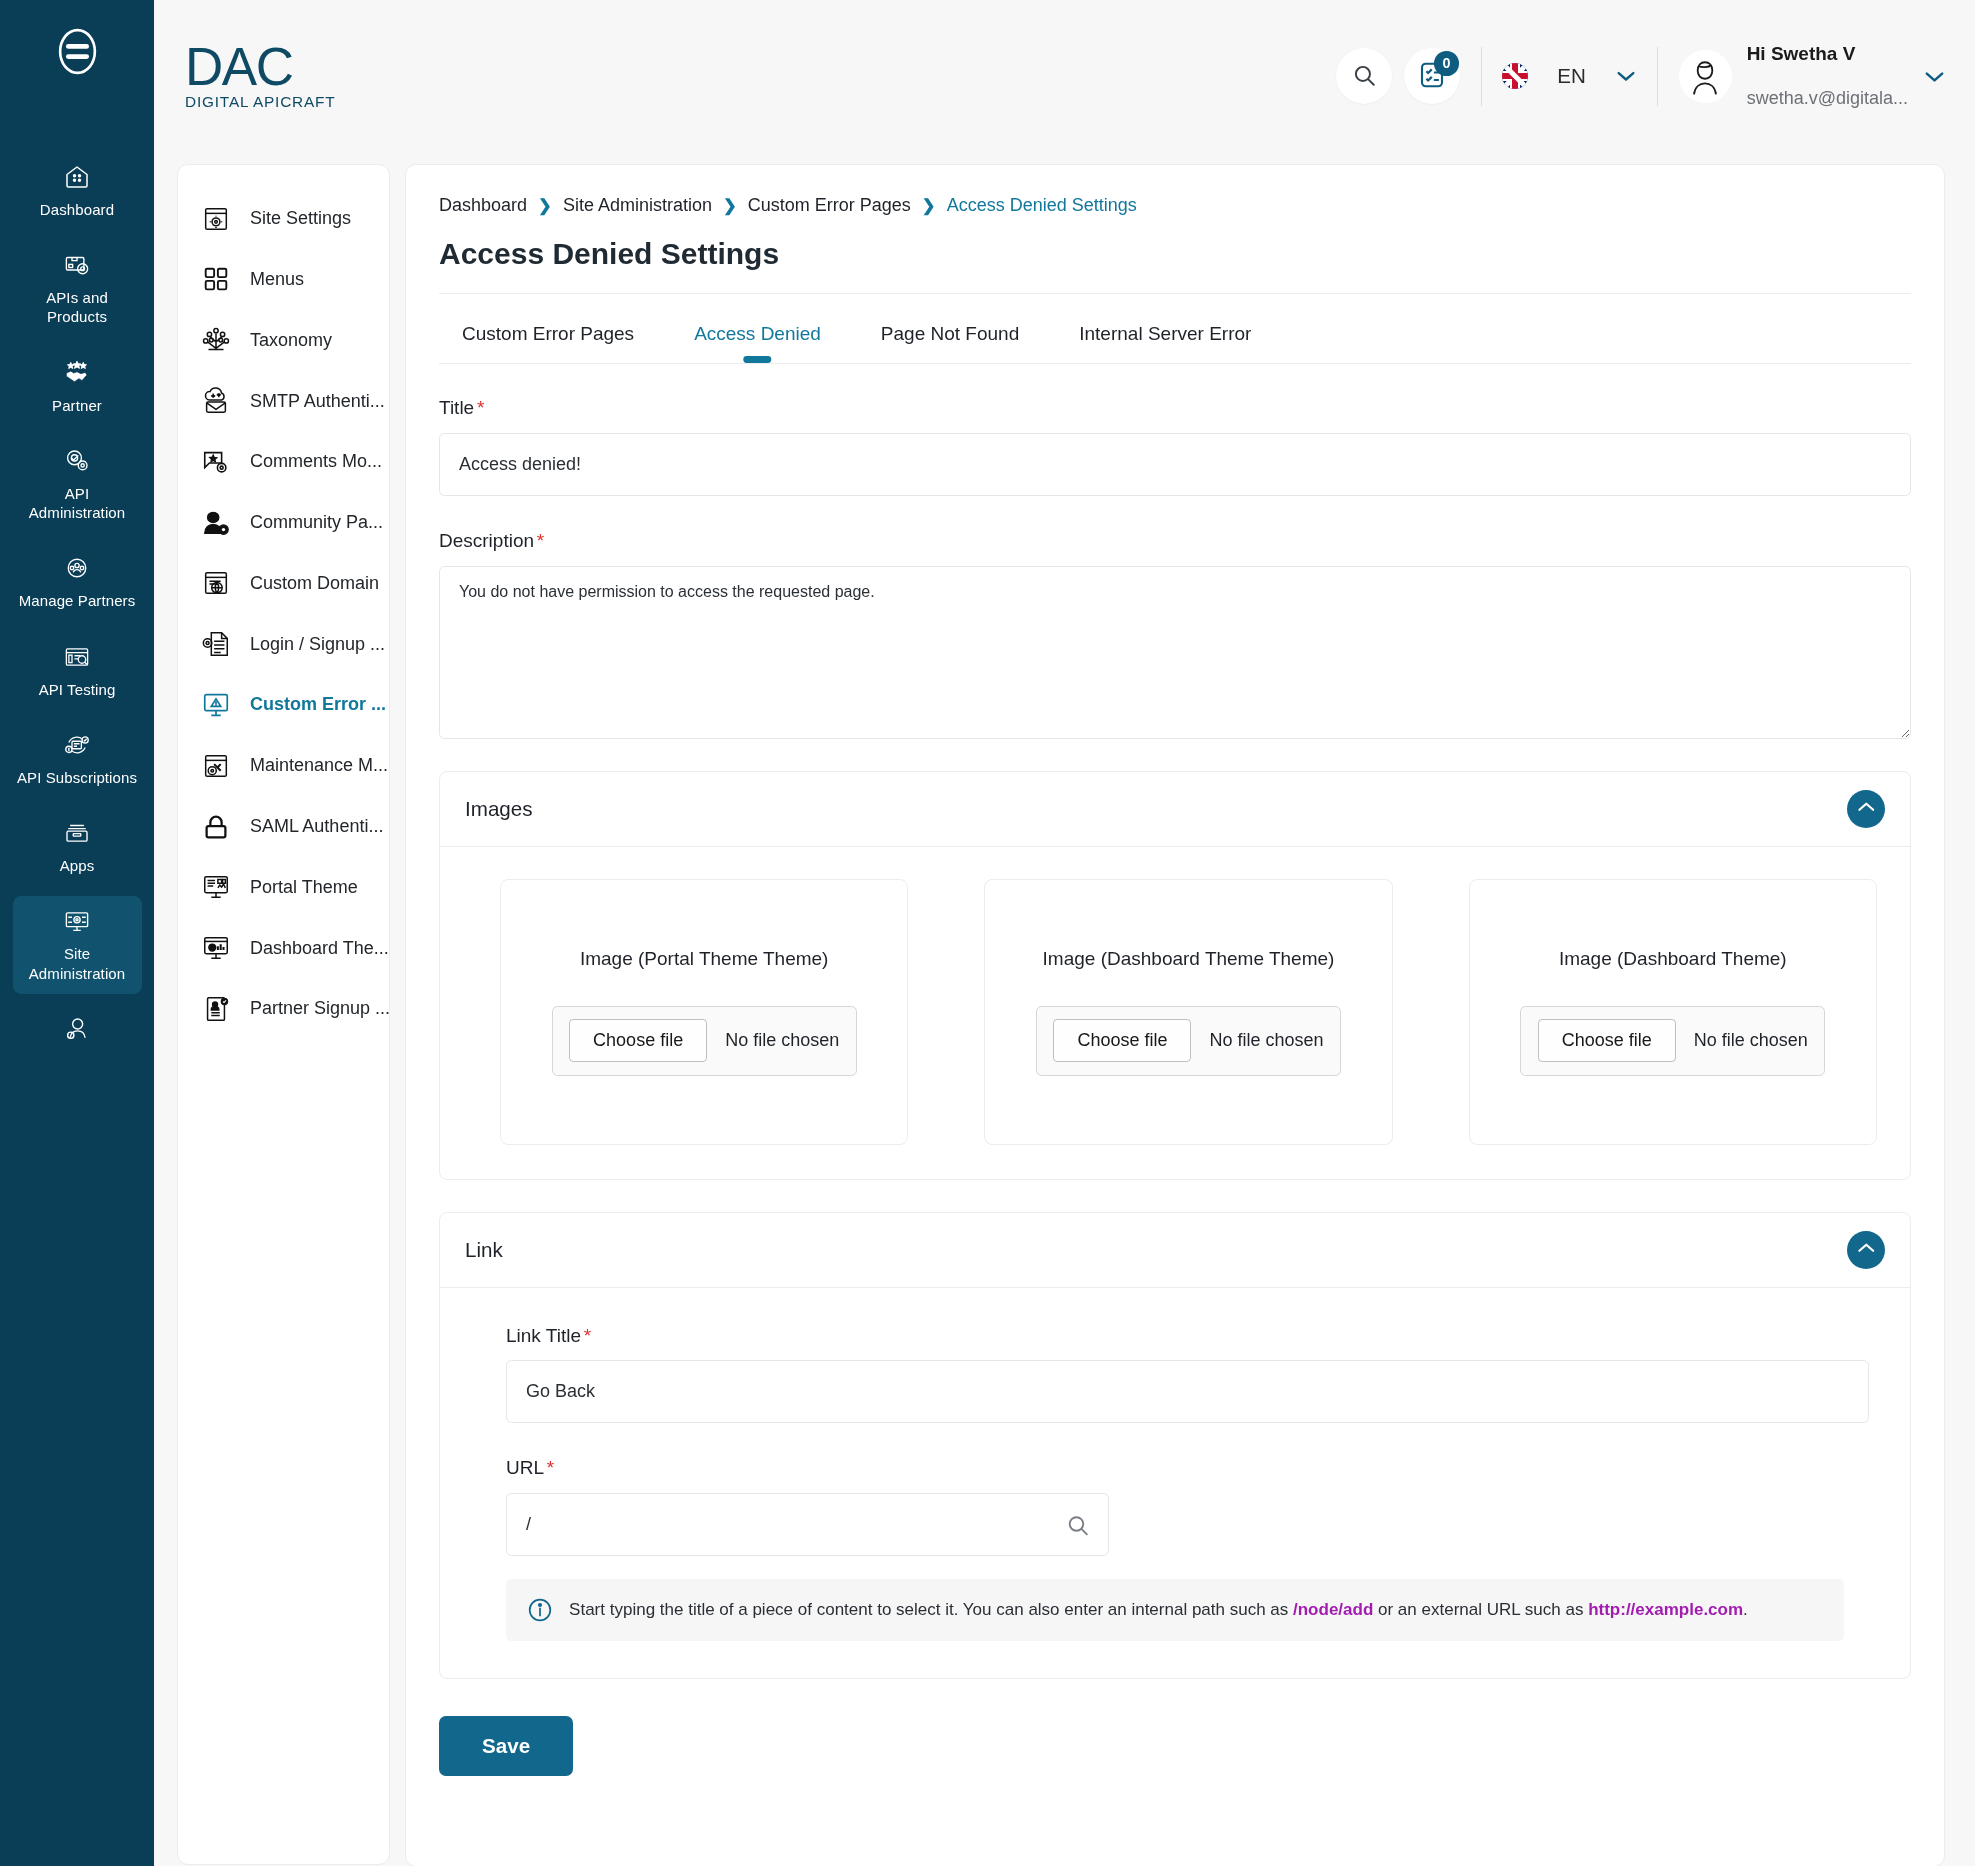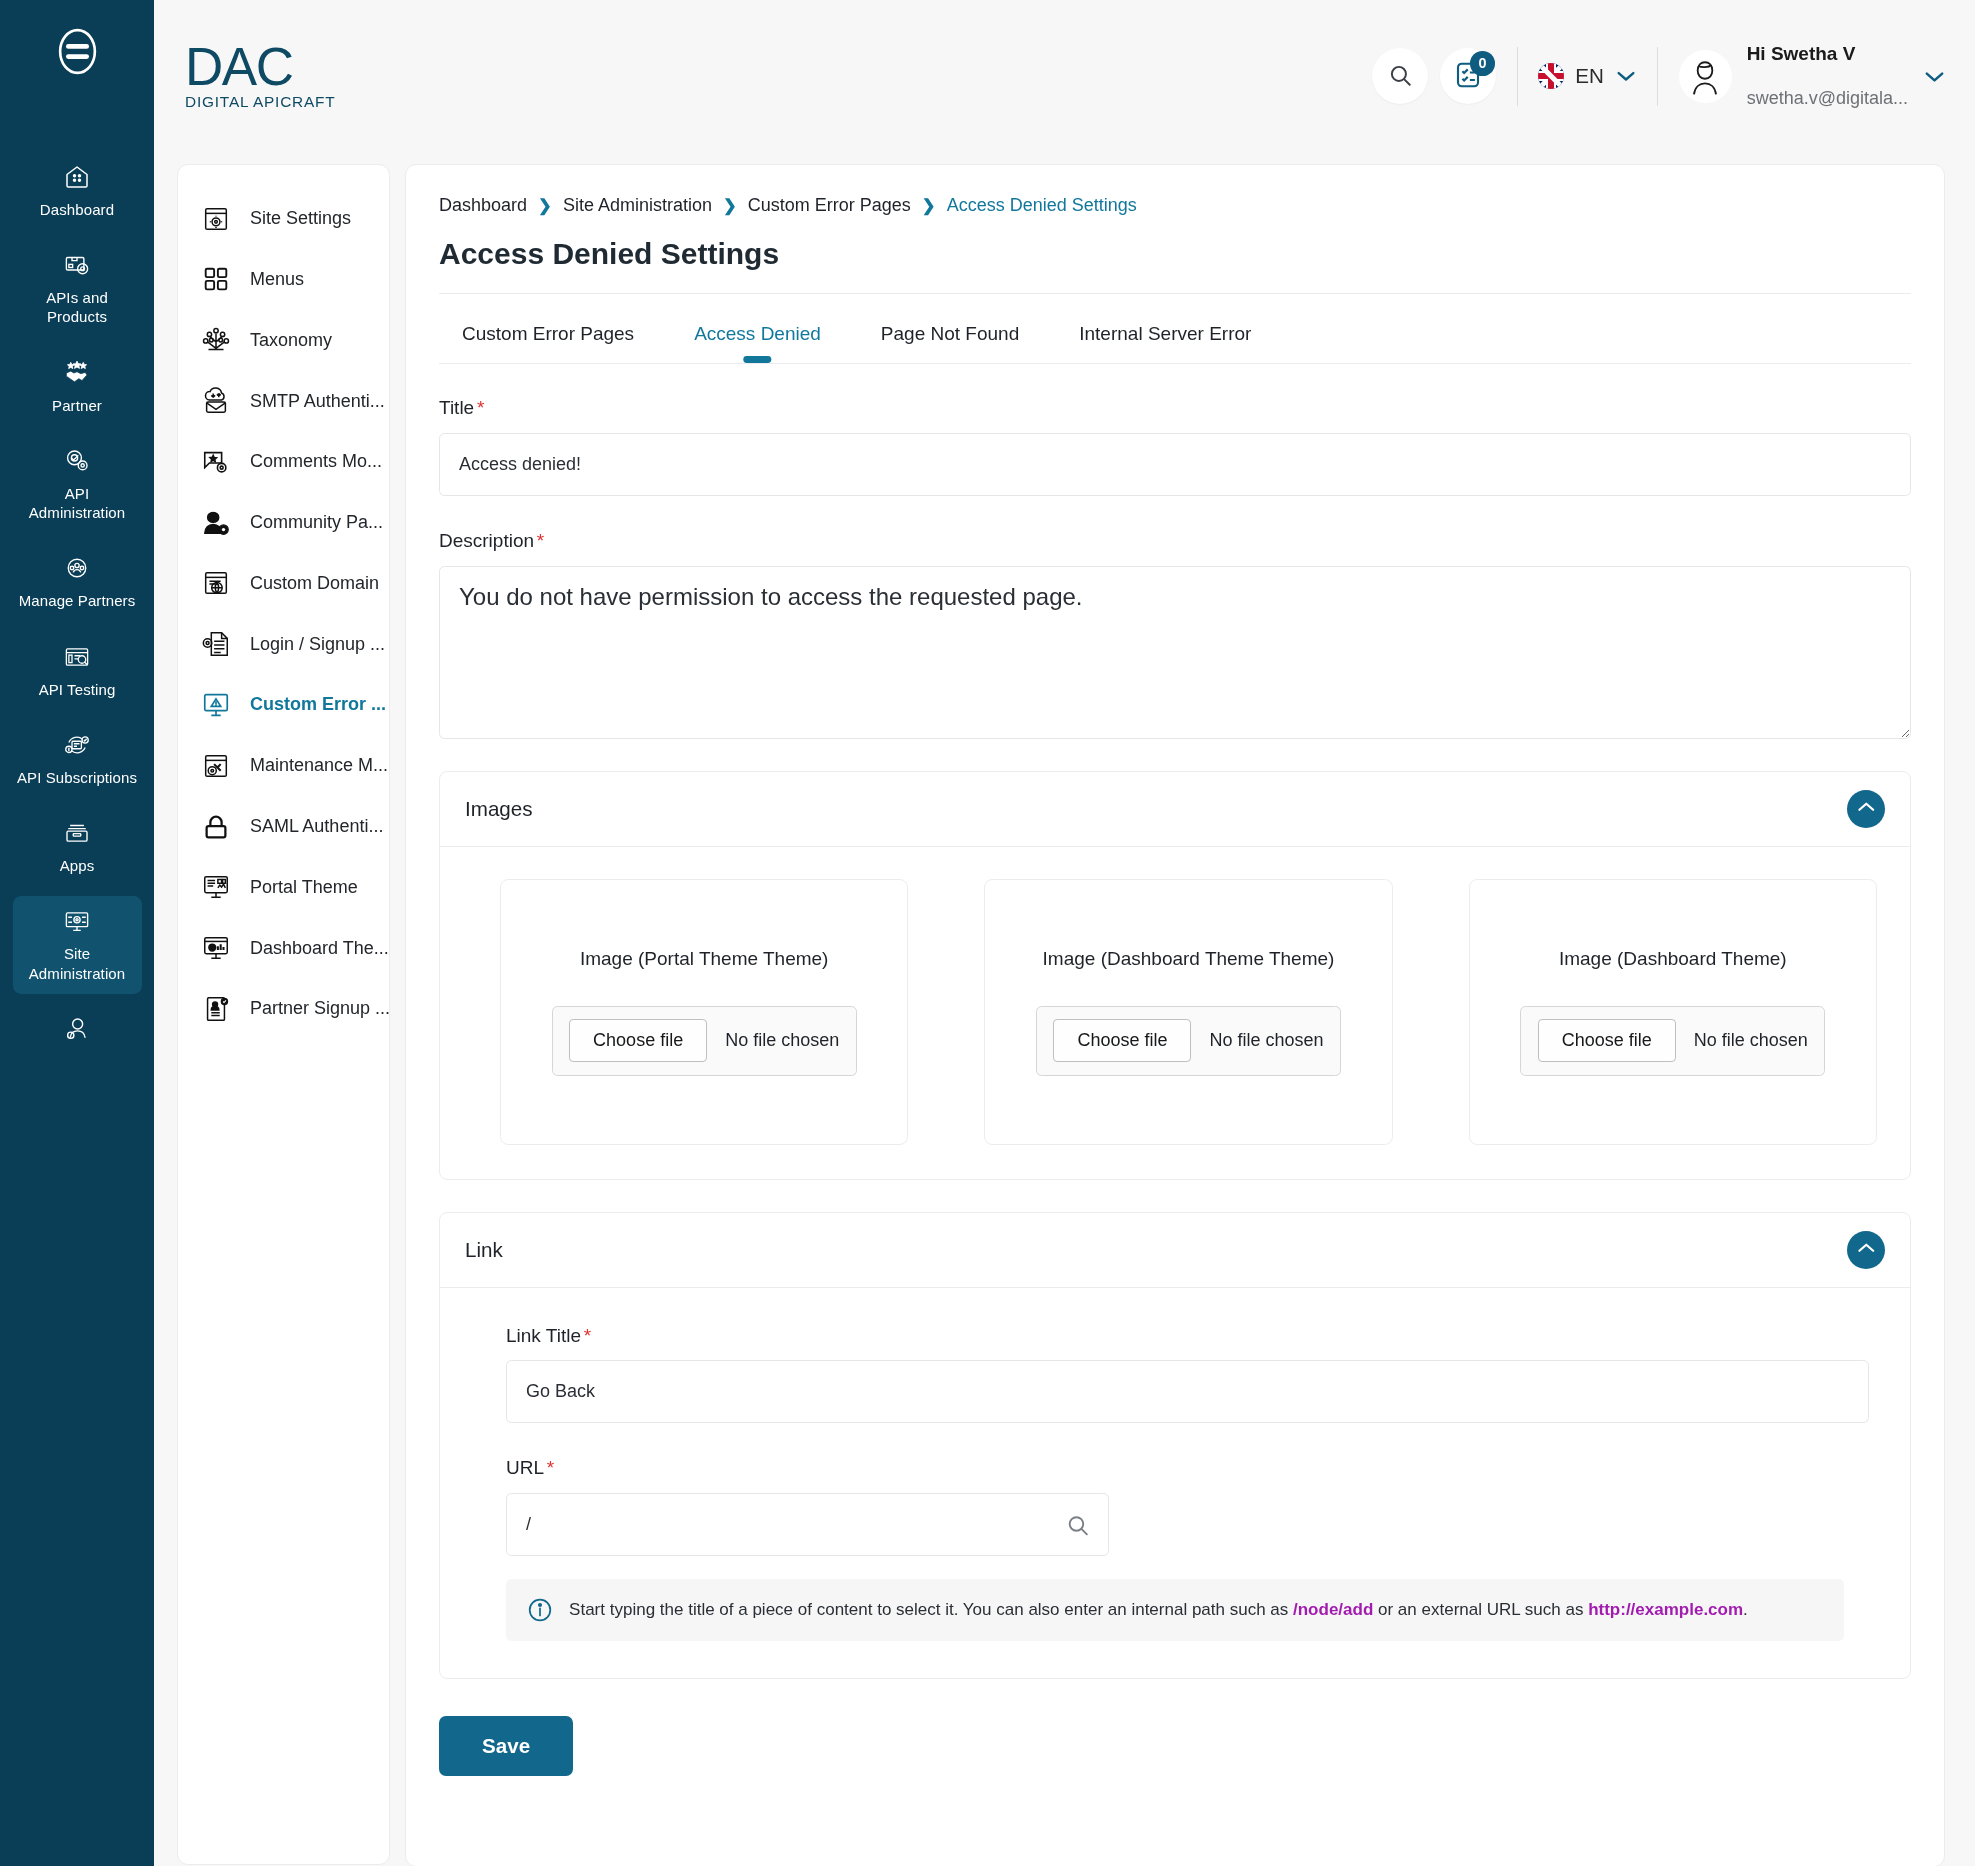--- a/index.html
+++ b/index.html
@@ -57,21 +57,21 @@
     position: relative; box-shadow: 0 0.7px 2.1px rgba(0,0,0,.05);
   }
   .circle-btn + .circle-btn { margin-left: 12.3px; }
   .badge {
     position: absolute; top: 2.7px; right: 1.4px;
     min-width: 25px; height: 25px; border-radius: 12.3px;
     background: #0e5c80; color: #fff; font-size: 14.4px; font-weight: 700;
     display: flex; align-items: center; justify-content: center; padding: 0 5.5px;
   }
   .vdiv { width: 0.7px; height: 59px; background: #dcdee1; margin: 0 20.6px; }
-  .lang { display: flex; align-items: center; gap: 11px; cursor: pointer; }
+  .lang { display: flex; align-items: center; gap: 29px; cursor: pointer; }
   .flag {
     width: 26px; height: 26px; border-radius: 50%; overflow: hidden;
     background: #012169; position: relative; flex: none;
   }
   .flag::before, .flag::after {
     content:""; position:absolute; left:50%; top:-20%; width:4.8px; height:140%;
     background:#fff; transform-origin: center;
   }
   .flag::before { transform: translateX(-50%) rotate(45deg); }
   .flag::after  { transform: translateX(-50%) rotate(-45deg); }
@@ -140,21 +140,21 @@
   .flabel { font-size: 19px; color: #1f2329; margin-bottom: 13.7px; }
   .req { color: #e03131; margin-left: 2.7px; }
   .inp {
     width: 100%; border: 0.7px solid #e6e6e8; border-radius: 5.5px;
     background: #fff; font-family: inherit; font-size: 18px; color: #2a2f35;
     padding: 16.5px 19px; outline: none;
   }
   .inp.tall { height: 63px; }
   .tarea {
     width: 100%; height: 173px; border: 0.7px solid #e6e6e8; border-radius: 5.5px;
-    font-family: inherit; font-size: 24px; color: #2a2f35;
+    font-family: inherit; font-size: 16px; color: #2a2f35;
     padding: 16.5px 19px; outline: none; resize: vertical; display: block;
   }
 
   .panel {
     margin-top: 32px; border: 0.7px solid #ececee; border-radius: 8.2px; background: #fff;
     overflow: hidden;
   }
   .panel-head {
     height: 75px; display: flex; align-items: center; justify-content: space-between;
     padding: 0 25px; border-bottom: 0.7px solid #ececee;

